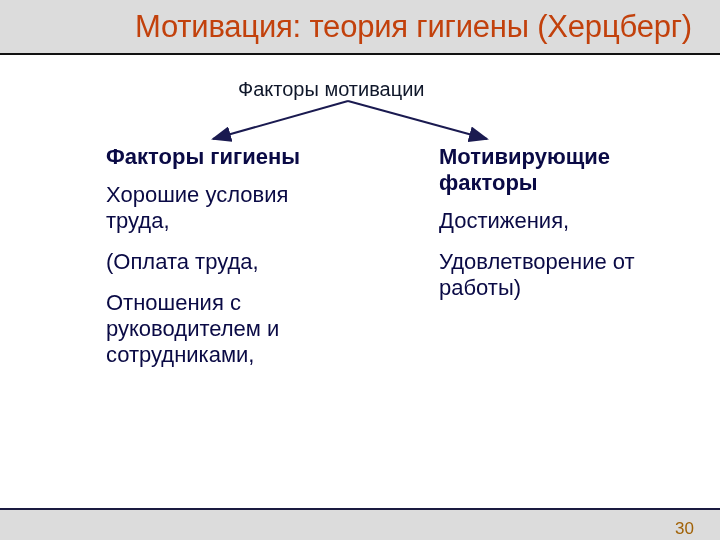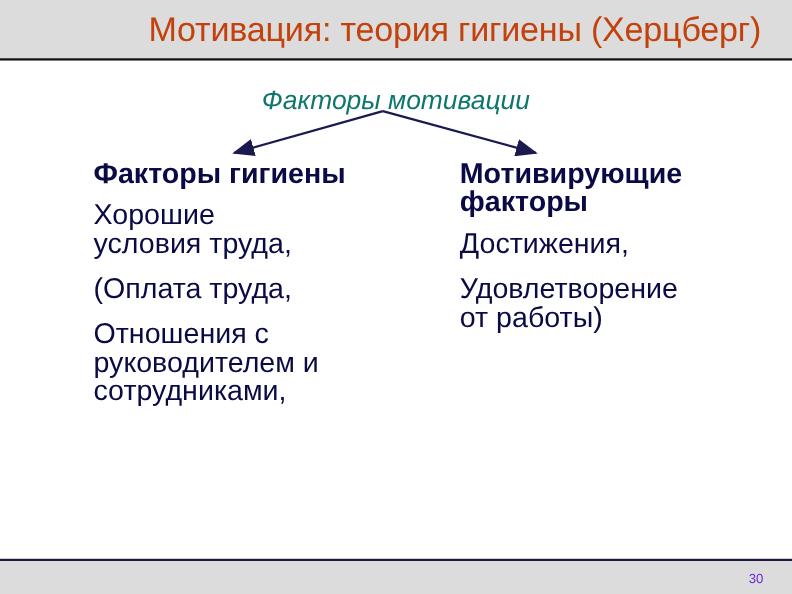--- a/index.html
+++ b/index.html
@@ -14,36 +14,36 @@
     background: #dcdcdc;
     border-bottom: 2px solid #111111;
   }
   .title {
     position: absolute; right: 28px; top: 9px;
     font-size: 31px; color: #c2410c; white-space: nowrap;
     letter-spacing: -0.2px;
   }
   .root-label {
     position: absolute; left: 238px; top: 78px;
-    font-size: 24px; color: #0f766e; white-space: nowrap; font-style: italic;
+    font-size: 20px; color: #0f172a; white-space: nowrap;
   }
   .arrows { position: absolute; left: 0; top: 0; width: 720px; height: 540px; pointer-events: none; }
-  .col { position: absolute; font-size: 26px; line-height: 26px; color: #0a0a45; }
+  .col { position: absolute; font-size: 22px; line-height: 26px; color: #0a0a45; margin-left: 21px; }
   .col-left { left: 85px; top: 144px; width: 290px; }
   .col-right { left: 418px; top: 144px; width: 280px; }
   .col .head { font-weight: bold; margin-bottom: 12px; }
   .col .item { margin-bottom: 12px; }
   .col-left .item { margin-bottom: 15px; }
   .col-right .item { margin-bottom: 15px; }
   .footer {
     position: absolute; left: 0; top: 508px; width: 720px; height: 32px;
     background: #dcdcdc; border-top: 2px solid #1a1a40;
   }
   .page-num {
-    position: absolute; right: 26px; top: 9px; font-size: 12px; color: #6d28d9;
+    position: absolute; right: 26px; top: 9px; font-size: 17px; color: #a16207;
   }
 </style>
 </head>
 <body>
 
 <div class="header">
   <div class="title">Мотивация: теория гигиены (Херцберг)</div>
 </div>
 
 <div class="root-label">Факторы мотивации</div>

